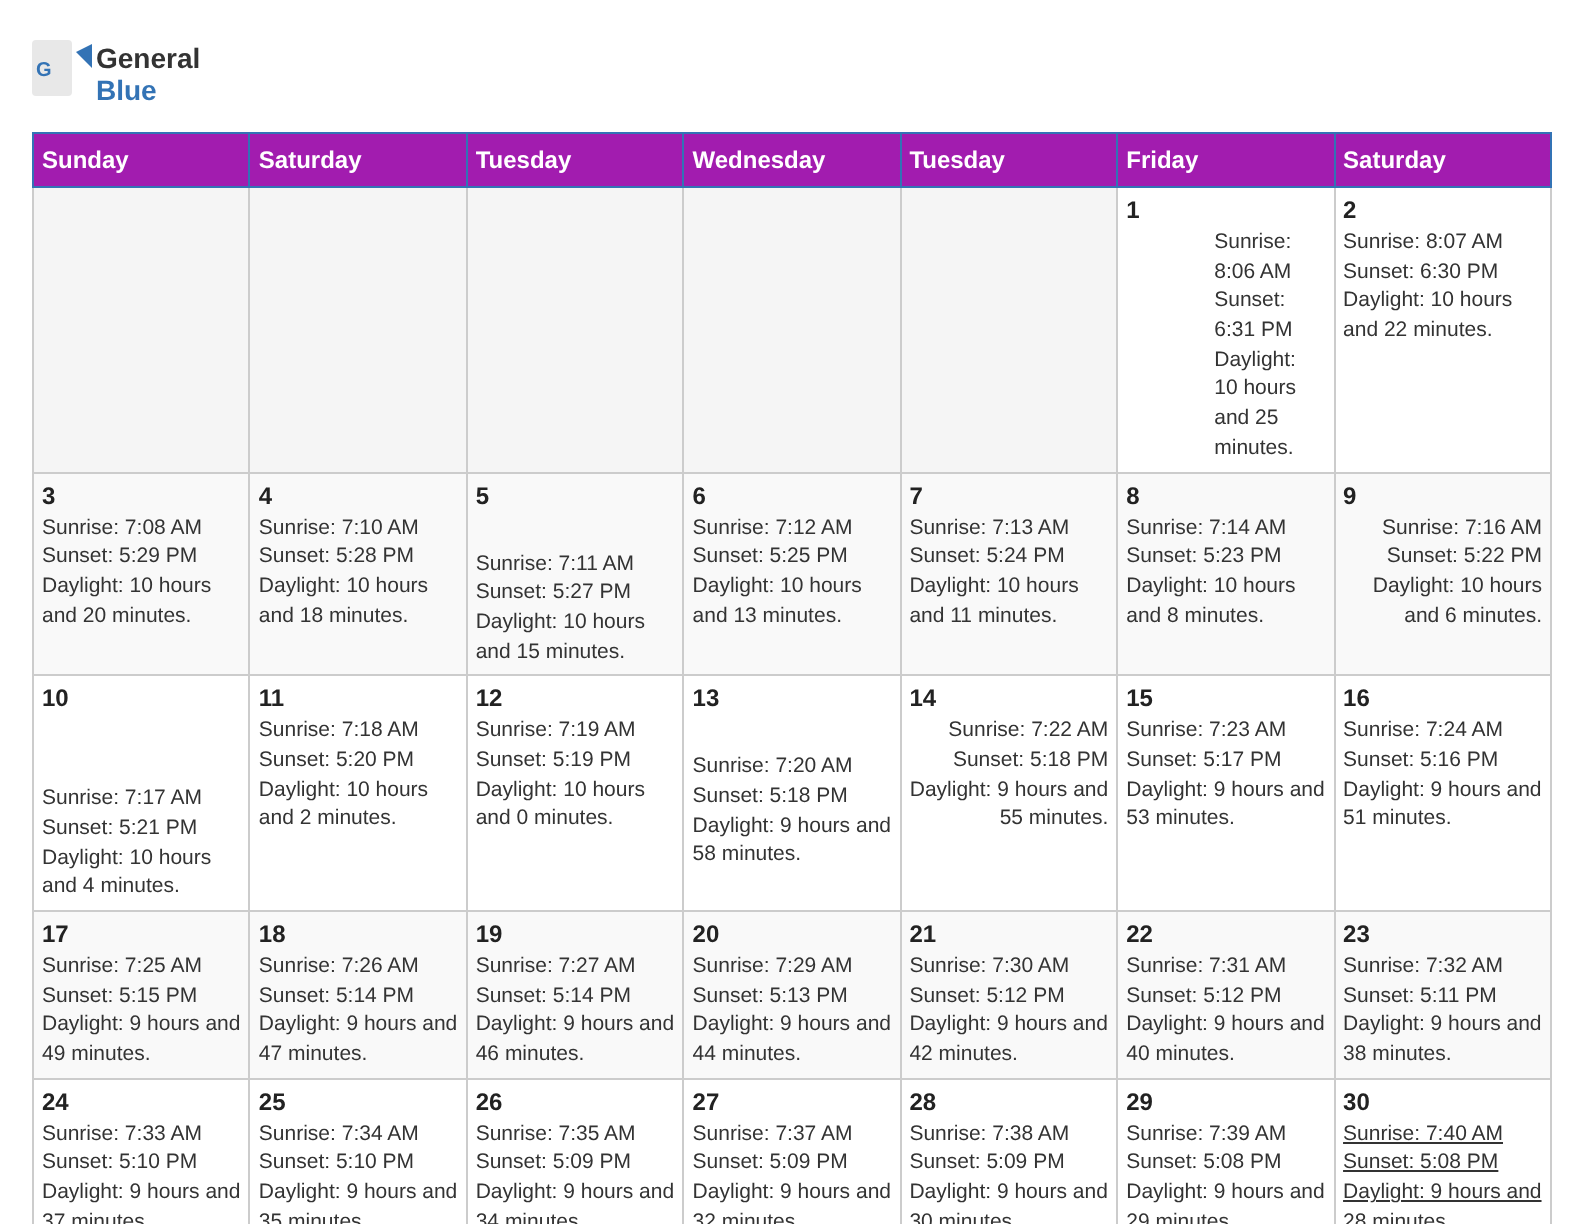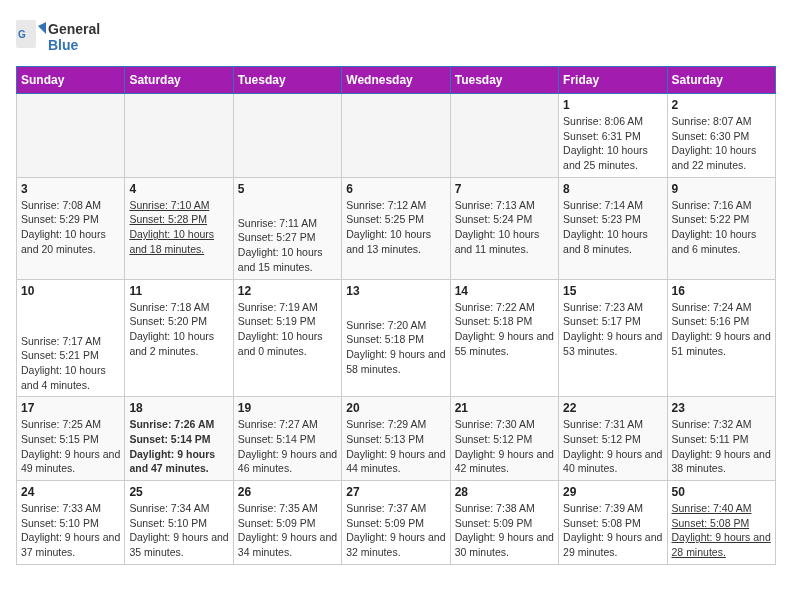--- a/index.html
+++ b/index.html
@@ -106,41 +106,41 @@
   </thead>
   <tbody id="calendar-body">
       <tr>
         <td class="empty"></td>
         <td class="empty"></td>
         <td class="empty"></td>
         <td class="empty"></td>
         <td class="empty"></td>
         <td>
           <div class="day-num">1</div>
-          <div class="day-info" style="white-space: pre-line;">Sunrise: 8:06 AM
+          <div class="day-info" style="white-space: pre-line; margin-left: 44px;">Sunrise: 8:06 AM
 Sunset: 6:31 PM
 Daylight: 10 hours and 25 minutes.</div>
         </td>
         <td>
           <div class="day-num">2</div>
           <div class="day-info" style="white-space: pre-line;">Sunrise: 8:07 AM
 Sunset: 6:30 PM
 Daylight: 10 hours and 22 minutes.</div>
         </td>
       </tr>
       <tr>
         <td>
           <div class="day-num">3</div>
           <div class="day-info" style="white-space: pre-line;">Sunrise: 7:08 AM
 Sunset: 5:29 PM
 Daylight: 10 hours and 20 minutes.</div>
         </td>
         <td>
           <div class="day-num">4</div>
-          <div class="day-info" style="white-space: pre-line; text-decoration: underline;">Sunrise: 7:10 AM
+          <div class="day-info" style="white-space: pre-line;">Sunrise: 7:10 AM
 Sunset: 5:28 PM
 Daylight: 10 hours and 18 minutes.</div>
         </td>
         <td>
           <div class="day-num">5</div>
           <div class="day-info" style="white-space: pre-line; margin-top: 20px;">Sunrise: 7:11 AM
 Sunset: 5:27 PM
 Daylight: 10 hours and 15 minutes.</div>
         </td>
         <td>
@@ -156,21 +156,21 @@
 Daylight: 10 hours and 11 minutes.</div>
         </td>
         <td>
           <div class="day-num">8</div>
           <div class="day-info" style="white-space: pre-line;">Sunrise: 7:14 AM
 Sunset: 5:23 PM
 Daylight: 10 hours and 8 minutes.</div>
         </td>
         <td>
           <div class="day-num">9</div>
-          <div class="day-info" style="white-space: pre-line;">Sunrise: 7:16 AM
+          <div class="day-info" style="white-space: pre-line; text-align: right;">Sunrise: 7:16 AM
 Sunset: 5:22 PM
 Daylight: 10 hours and 6 minutes.</div>
         </td>
       </tr>
       <tr>
         <td>
           <div class="day-num">10</div>
           <div class="day-info" style="white-space: pre-line; margin-top: 36px;">Sunrise: 7:17 AM
 Sunset: 5:21 PM
 Daylight: 10 hours and 4 minutes.</div>
@@ -188,21 +188,21 @@
 Daylight: 10 hours and 0 minutes.</div>
         </td>
         <td>
           <div class="day-num">13</div>
           <div class="day-info" style="white-space: pre-line; margin-top: 20px;">Sunrise: 7:20 AM
 Sunset: 5:18 PM
 Daylight: 9 hours and 58 minutes.</div>
         </td>
         <td>
           <div class="day-num">14</div>
-          <div class="day-info" style="white-space: pre-line;">Sunrise: 7:22 AM
+          <div class="day-info" style="white-space: pre-line; text-align: right;">Sunrise: 7:22 AM
 Sunset: 5:18 PM
 Daylight: 9 hours and 55 minutes.</div>
         </td>
         <td>
           <div class="day-num">15</div>
           <div class="day-info" style="white-space: pre-line;">Sunrise: 7:23 AM
 Sunset: 5:17 PM
 Daylight: 9 hours and 53 minutes.</div>
         </td>
         <td>
@@ -214,21 +214,21 @@
       </tr>
       <tr>
         <td>
           <div class="day-num">17</div>
           <div class="day-info" style="white-space: pre-line;">Sunrise: 7:25 AM
 Sunset: 5:15 PM
 Daylight: 9 hours and 49 minutes.</div>
         </td>
         <td>
           <div class="day-num">18</div>
-          <div class="day-info" style="white-space: pre-line; font-weight: bold;">Sunrise: 7:26 AM
+          <div class="day-info" style="white-space: pre-line;">Sunrise: 7:26 AM
 Sunset: 5:14 PM
 Daylight: 9 hours and 47 minutes.</div>
         </td>
         <td>
           <div class="day-num">19</div>
           <div class="day-info" style="white-space: pre-line;">Sunrise: 7:27 AM
 Sunset: 5:14 PM
 Daylight: 9 hours and 46 minutes.</div>
         </td>
         <td>
@@ -287,20 +287,20 @@
 Sunset: 5:09 PM
 Daylight: 9 hours and 30 minutes.</div>
         </td>
         <td>
           <div class="day-num">29</div>
           <div class="day-info" style="white-space: pre-line;">Sunrise: 7:39 AM
 Sunset: 5:08 PM
 Daylight: 9 hours and 29 minutes.</div>
         </td>
         <td>
-          <div class="day-num">50</div>
+          <div class="day-num">30</div>
           <div class="day-info" style="white-space: pre-line; text-decoration: underline;">Sunrise: 7:40 AM
 Sunset: 5:08 PM
 Daylight: 9 hours and 28 minutes.</div>
         </td>
       </tr>
     </tbody>
 </table>
 
 </body></html>

